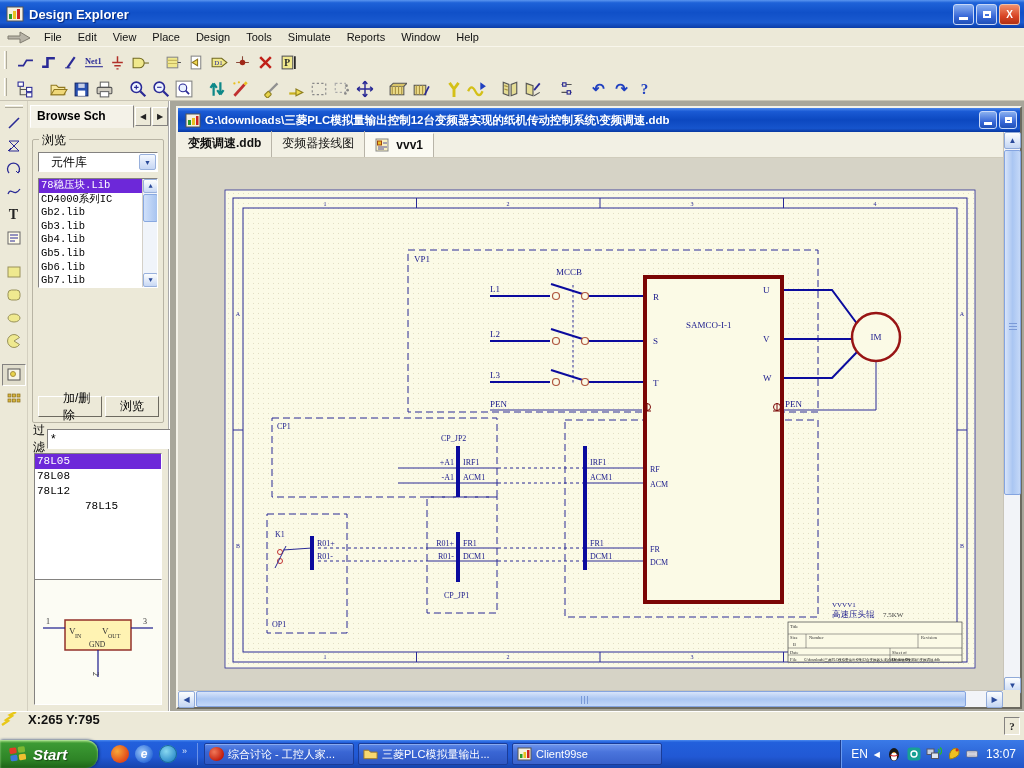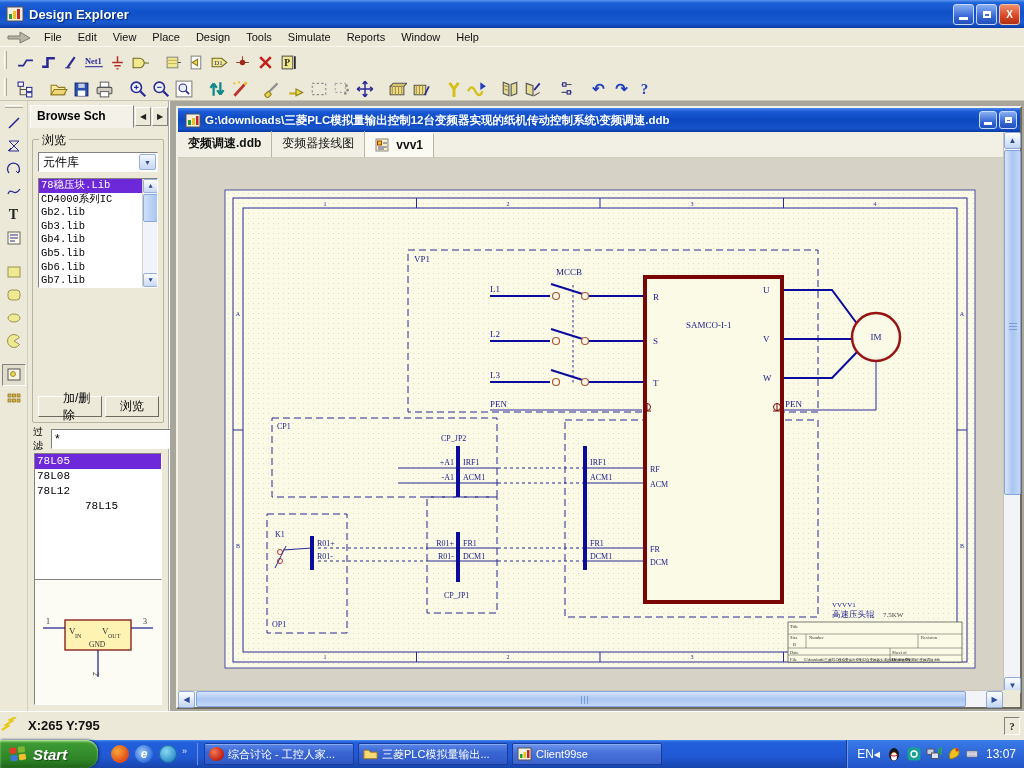--- a/index.html
+++ b/index.html
@@ -45,40 +45,40 @@
   .sidepanel { position:absolute; left:28px; top:101px; width:142px; height:610px; background:#ece9d8; border-right:2px groove #fff; }
   .panel-tabrow { position:absolute; left:2px; top:3px; width:138px; height:24px; display:flex; align-items:center; }
   .panel-tab { font-weight:bold; font-size:12px; padding:3px 8px 4px 6px; background:#f4f2e8;
     border:1px solid; border-color:#fff #848280 #f4f2e8 #fff; flex:1; }
   .spinbtn { width:16px; height:19px; background:#ece9d8; border:1px solid; border-color:#fff #848280 #848280 #fff;
     display:flex; align-items:center; justify-content:center; font-size:8px; color:#222; margin-left:1px; }
   .groupbox { position:absolute; left:4px; top:38px; width:132px; height:284px; border:1px solid #b8b4a4; border-radius:2px; }
   .grouplegend { position:absolute; left:6px; top:-8px; background:#ece9d8; padding:0 3px; font-size:12px; }
   .combo { position:absolute; left:5px; top:12px; width:120px; height:20px; background:#fff;
     border:1px solid; border-color:#848280 #fff #fff #848280; display:flex; align-items:center; }
-  .combo .cval { flex:1; padding-left:4px; font-size:12px; }
+  .combo .cval { flex:1; padding-left:12px; font-size:12px; }
   .combo .cbtn { width:17px; height:16px; margin-right:1px; background:linear-gradient(180deg,#f4f8ff,#c6d6f4); border:1px solid #98b0dc;
     border-radius:2px; display:flex; align-items:center; justify-content:center; color:#2a4a9a; font-size:7px; }
   .listbox { position:absolute; background:#fff; border:1px solid; border-color:#848280 #fff #fff #848280; overflow:hidden;
     font-family:"Liberation Mono",monospace; font-size:10.5px; }
   .lb1 { left:5px; top:38px; width:120px; height:110px; }
   .lrow { height:13.6px; line-height:13.6px; padding-left:2px; white-space:nowrap; }
   .lrow.sel { background:#6d28d9; color:#fff; }
   .vsb { position:absolute; right:0; top:0; width:15px; height:100%; background:#f0f4fa; border-left:1px solid #d4d0c8; }
   .vsb .arr { width:15px; height:14px; background:linear-gradient(180deg,#fdfefe,#c8d8f4); border:1px solid #98b0dc; border-radius:2px;
     color:#2a4a9a; font-size:7px; display:flex; align-items:center; justify-content:center; }
   .vsb .arr.dn { position:absolute; bottom:0; }
   .vsb .thumb { position:absolute; top:15px; left:0; width:15px; height:28px; background:linear-gradient(90deg,#cfe0fa,#a8c4f0); border:1px solid #88a8e0; border-radius:2px; }
   .pbtn { background:#ece9d8; border:1px solid; border-color:#fff #6d6a60 #6d6a60 #fff; font-size:12px;
     display:inline-flex; align-items:center; justify-content:center; }
   .btnrow1 { position:absolute; left:5px; top:256px; width:122px; display:flex; }
   .btnrow1 .pbtn.b1 { width:64px; height:21px;padding-left:24px; }
   .btnrow1 .pbtn.b2 { width:54px; height:21px; margin-left:3px; }
   .filterrow { position:absolute; left:5px; top:328px; width:132px; height:20px; display:flex; align-items:center; }
-  .filterrow .flabel { font-size:10px; margin-right:8px; }
+  .filterrow .flabel { font-size:12px; margin-right:2px; }
   .filterrow input { flex:1; height:20px; border:1px solid; border-color:#848280 #fff #fff #848280; padding-left:3px; font-size:12px; font-family:"Liberation Sans",sans-serif; }
   .lb2 { left:6px; top:252px; width:128px; height:192px; }
   .btnrow2 { position:absolute; left:6px; top:448px; width:128px; display:flex; }
   .btnrow2 .pbtn { flex:1; height:21px; margin-right:1px; }
   .preview { position:absolute; left:6px; top:478px; width:128px; height:126px; border:1px solid; border-color:#848280 #fff #fff #848280; background:#fbfbf2; }
   .preview svg { display:block; }
 
   
   .mdi { position:absolute; left:170px; top:101px; width:854px; height:610px; background:#a8a69a; }
   .docwin { position:absolute; left:6px; top:5px; width:846px; height:603px; background:#ece9d8;
@@ -109,21 +109,21 @@
   .dhscroll { position:absolute; left:0; bottom:0; width:825px; height:17px; background:#f2f4f8; border-top:1px solid #c8c4b8; }
   .dhscroll .sbtn.right { position:absolute; right:0; top:0; }
   .dhscroll .thumb { position:absolute; top:0; left:18px; width:770px; height:16px;
     background:linear-gradient(180deg,#d8e4fa,#aac6f2 50%,#c4d8f8); border:1px solid #84a4e0; border-radius:2px; }
   .hthumbgrip { position:absolute; top:4px; left:50%; width:9px; height:8px;
     background:repeating-linear-gradient(90deg,#7a9ad8 0 1px,transparent 1px 3px); }
   .corner { position:absolute; right:0; bottom:0; width:17px; height:17px; background:#ece9d8; }
 
   
   .statusbar { position:absolute; left:0; top:711px; width:1024px; height:22px; background:#ece9d8; border-top:1px solid #fff;
-    display:flex; align-items:flex-end; }
+    display:flex; align-items:flex-start; }
   .statusbar .coords { font-size:13px; font-weight:bold; color:#111; margin-left:6px; }
   .helpbox { position:absolute; right:4px; top:5px; width:16px; height:18px; border:1px solid; border-color:#848280 #fff #fff #848280;
     display:flex; align-items:center; justify-content:center; font-weight:bold; color:#222; font-family:"Liberation Serif",serif; }
 
   
   .taskbar { position:absolute; left:0; top:740px; width:1024px; height:28px;
     background:linear-gradient(180deg,#4a8af0 0%,#2260dc 8%,#2158d4 60%,#1644ac 100%); display:flex; align-items:center; }
   .startbtn { height:28px; width:98px; display:flex; align-items:center; padding-left:8px;
     background:linear-gradient(180deg,#7cc45c 0%,#3c9a34 12%,#2e8426 70%,#1e6418 100%);
     border-radius:0 12px 12px 0; box-shadow:inset 0 1px 2px #b8e8a0, 1px 0 3px #0a2a6a; }
@@ -133,21 +133,21 @@
   .chev { color:#dce8fc; font-size:9px; margin:0 4px 6px 2px; }
   .tsep { width:1px; height:22px; background:#1a3c98; border-right:1px solid #6a92e8; margin:0 6px; }
   .taskbtn { width:150px; height:22px; margin-right:4px; border-radius:2px; border:1px solid #1a3c98;
     background:linear-gradient(180deg,#5b87e8,#3a66d4 40%,#2f58c4); color:#fff; display:flex; align-items:center; padding:0 4px;
     box-shadow:inset 0 1px 0 #88aaf0; }
   .taskbtn.active { background:linear-gradient(180deg,#6f96ee,#4a74dc 40%,#3a62cc); }
   .taskbtn .tbicon { width:15px; height:14px; margin-right:4px; flex:none; }
   .taskbtn .tblabel { white-space:nowrap; overflow:hidden; font-size:11px; }
   .tray { position:absolute; right:0; top:0; height:28px; display:flex; align-items:center; padding:0 8px 0 10px;
     background:linear-gradient(180deg,#3a7ae8,#2154c8); border-left:1px solid #1a3c90; box-shadow:inset 1px 0 0 #6a9af0; }
-  .tray .lang { color:#fff; font-size:12px; }
+  .tray .lang { color:#fff; font-size:12px; margin-right:6px; }
   .tray .trchev { color:#fff; font-size:8px; margin-right:4px; }
   .trayicon { width:16px; height:16px; margin:0 2px; }
   .tray .clock { color:#fff; font-size:12px; margin-left:6px; }
 
   svg text { font-family:"Liberation Serif",serif; }
 </style>
 </head>
 <body>
 
 <div id="screen">

